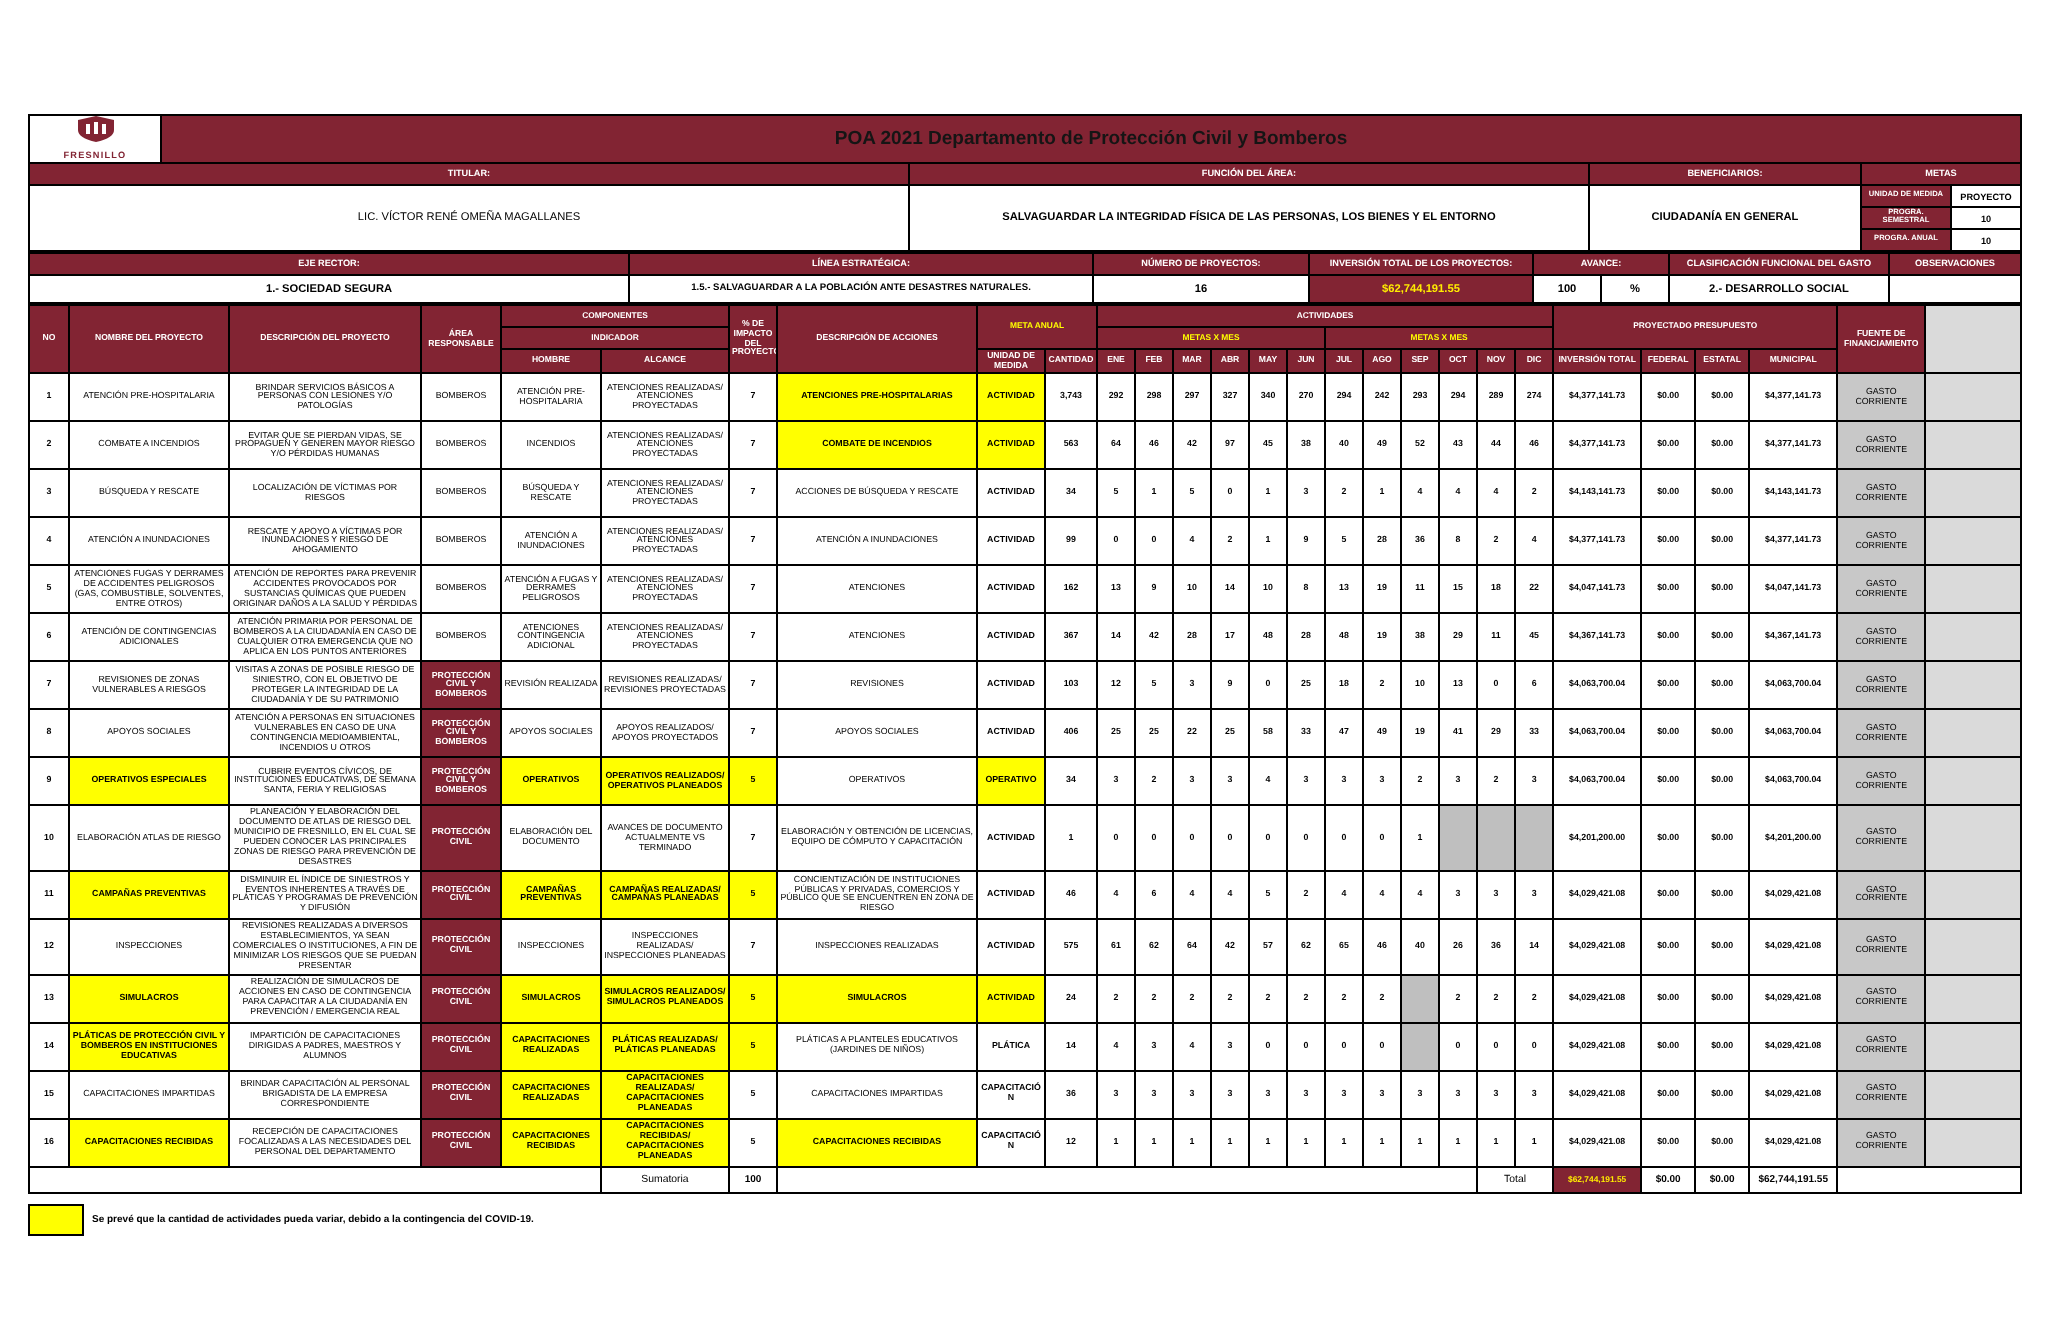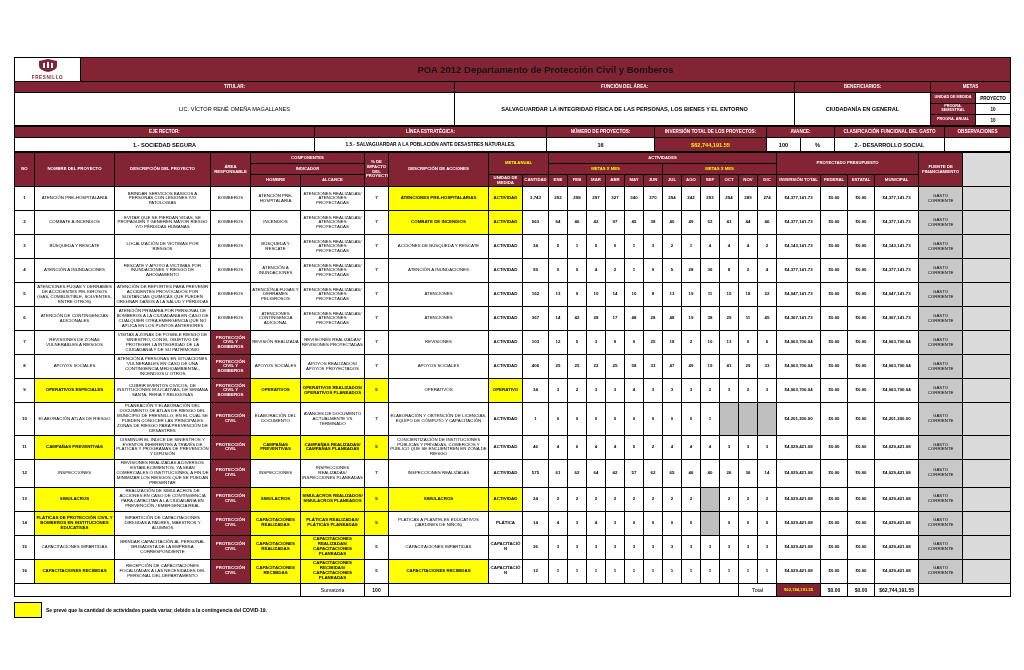--- a/index.html
+++ b/index.html
@@ -67,21 +67,21 @@
         <tr>
       <td class="logo-cell">
         <svg width="20" height="13" viewBox="0 0 20 13">
           <path d="M10 0 L19 2 L19 7 Q19 11 10 13 Q1 11 1 7 L1 2 Z" fill="#822433"></path>
           <rect x="5" y="4" width="2" height="5" fill="#fff"></rect>
           <rect x="9" y="3" width="2" height="6" fill="#fff"></rect>
           <rect x="13" y="4" width="2" height="5" fill="#fff"></rect>
         </svg>
         <div class="logo-text">FRESNILLO</div>
       </td>
-      <td colspan="5" class="title-cell">POA 2012 Departamento de Protección Civil y Bomberos</td>
+      <td colspan="5" class="title-cell">POA 2021 Departamento de Protección Civil y Bomberos</td>
     </tr>
     <tr>
       <td colspan="2" class="lbl">TITULAR:</td>
       <td class="lbl">FUNCIÓN DEL ÁREA:</td>
       <td class="lbl">BENEFICIARIOS:</td>
       <td colspan="2" class="lbl">METAS</td>
     </tr>
     <tr>
       <td colspan="2" rowspan="3" class="val" style="font-weight:normal">LIC. VÍCTOR RENÉ OMEÑA MAGALLANES</td>
       <td rowspan="3" class="val">SALVAGUARDAR LA INTEGRIDAD FÍSICA DE LAS PERSONAS, LOS BIENES Y EL ENTORNO</td>

